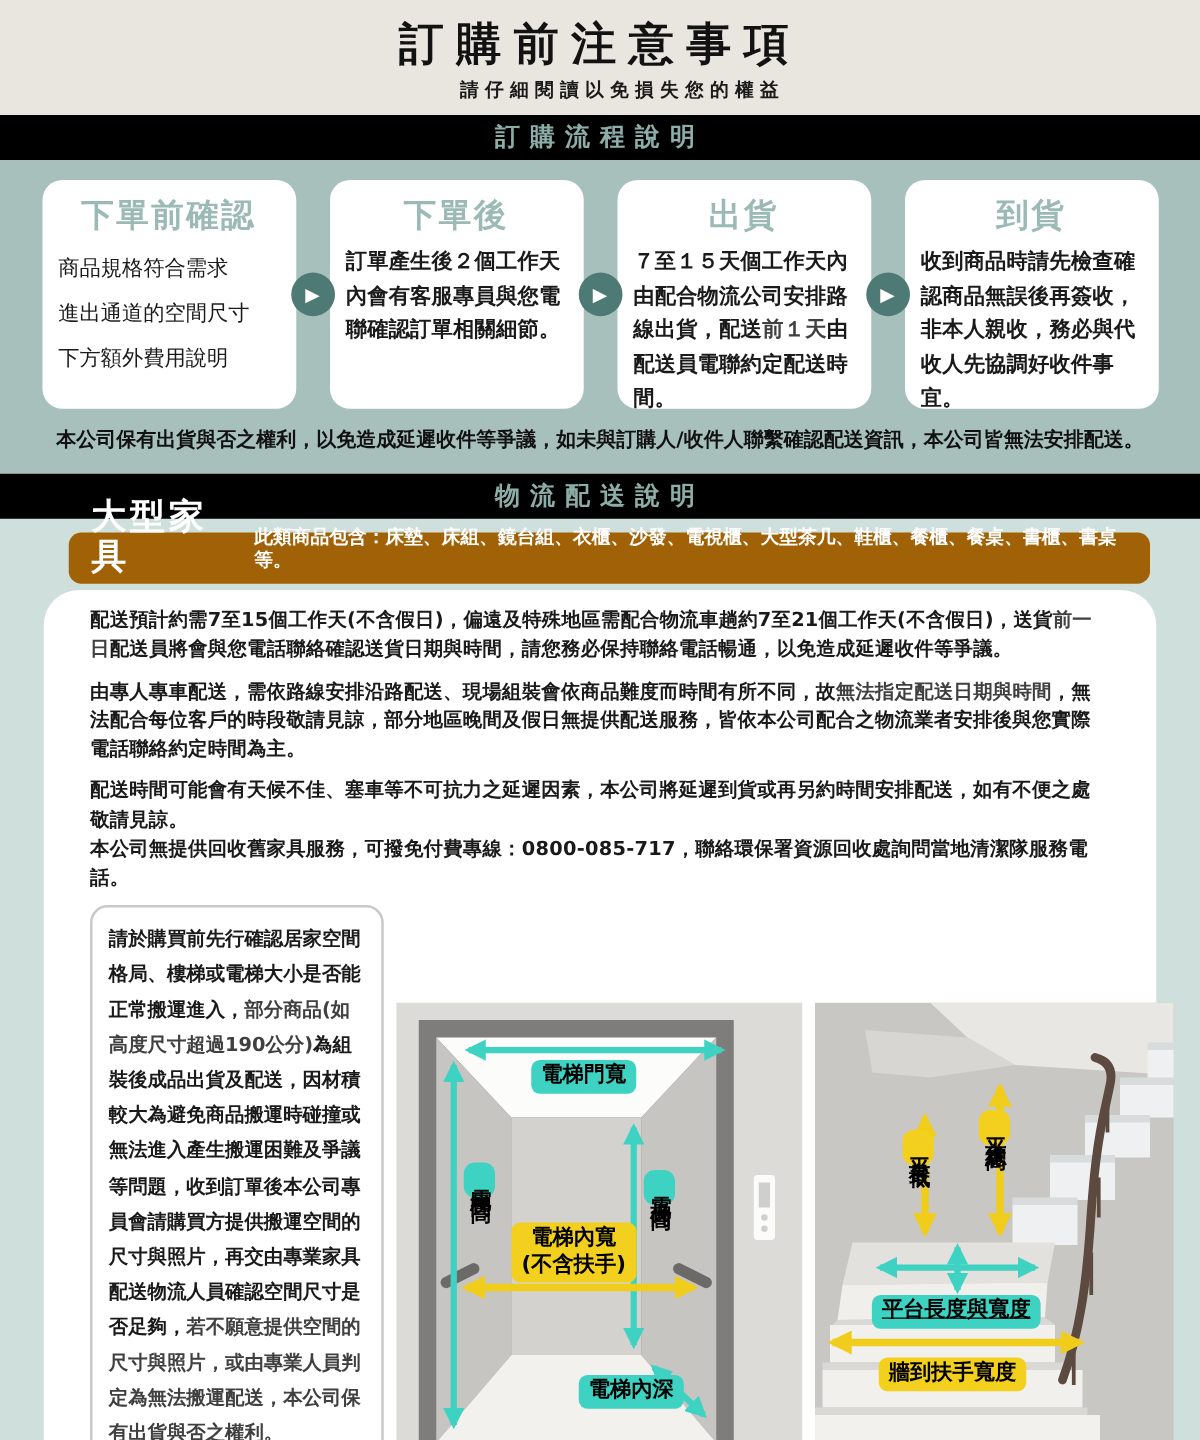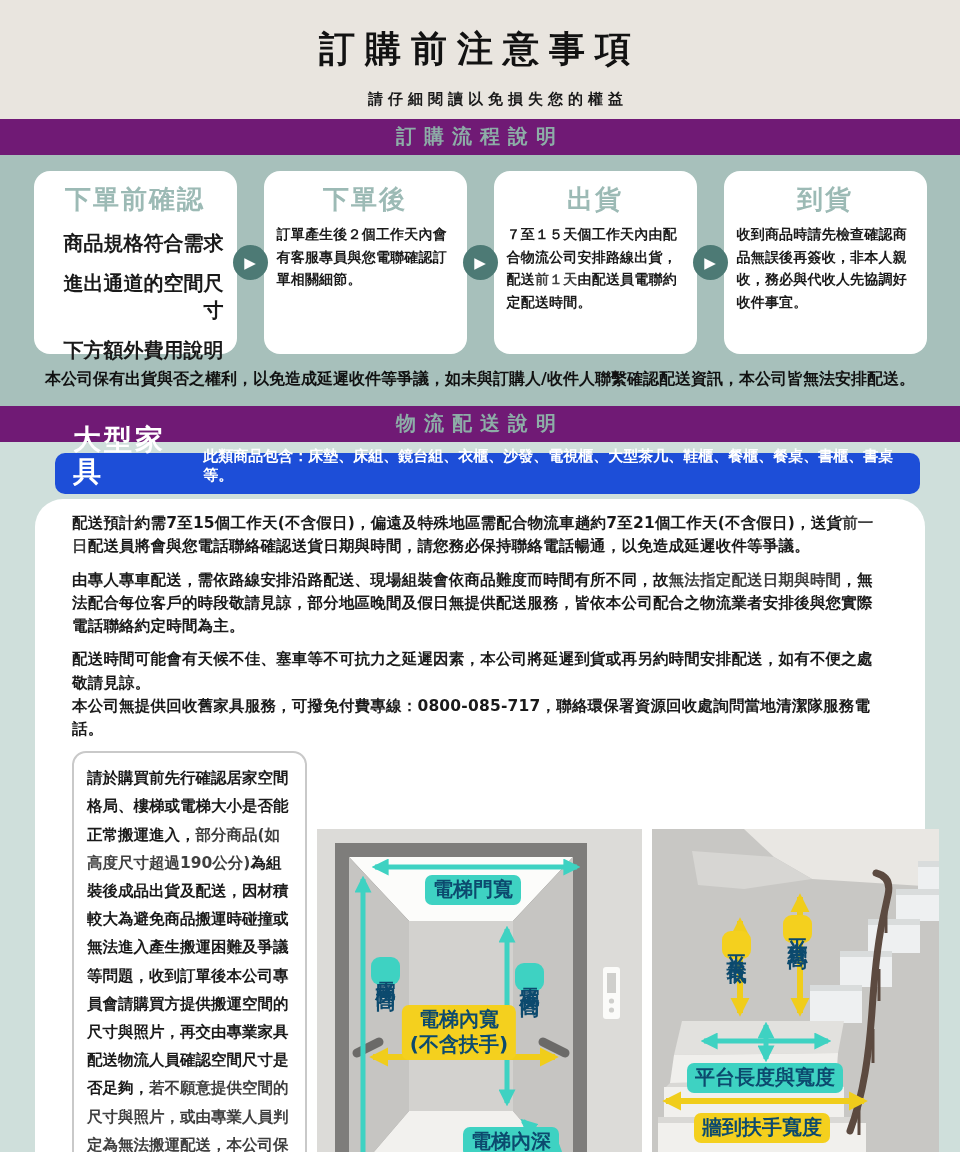--- a/index.html
+++ b/index.html
@@ -2,58 +2,58 @@
 <html><head>
 <meta charset="utf-8">
 <style>
   * { box-sizing: border-box; }
   html,body { margin:0; padding:0; }
   body { width:960px; font-family:"DejaVu Sans","Liberation Sans",sans-serif; color:#1a1a1a; }
   .page { width:960px; height:1152px; background:#cfdfdb; overflow:hidden; }
 
   
   .top-header { background:#e9e5df; text-align:center; padding:9px 0 10px; }
-  .top-header h1 { margin:16px; font-size:36px; font-weight:bold; letter-spacing:10px; color:#121212; }
+  .top-header h1 { margin:2px; font-size:36px; font-weight:bold; letter-spacing:10px; color:#121212; }
   .top-header .subtitle { margin-top:3px; font-size:15px; font-weight:bold; letter-spacing:5px;padding-left:36px; }
 
   
-  .band { background:#701a75; text-align:center; padding:4px 0 5px; }
+  .band { background:#000000; text-align:center; padding:4px 0 5px; }
   .band span { font-size:20px; font-weight:bold; letter-spacing:8px; color:#8dada7; }
 
   
   .process { background:#a7c0bb; padding:16px 0 2px; }
   .steps { display:flex; align-items:center; justify-content:center; padding:0 26px; }
   .step-box { width:203px; height:183px; background:#fff; border-radius:16px; padding:8px 13px 10px; flex:0 0 auto; }
   .step-title { text-align:center; color:#9cbab5; font-size:26px; font-weight:bold; letter-spacing:2px; margin:3px 0 6px; }
-  .step-lines div { text-align:right; font-size:20px; font-weight:bold; margin:13px 0; }
-  .step-body { font-size:14px; font-weight:bold; line-height:1.62; letter-spacing:0.2px; }
+  .step-lines div { text-align:left; font-size:17px; font-weight:normal; margin:13px 0; }
+  .step-body { font-size:17px; font-weight:bold; line-height:1.62; letter-spacing:0.2px; }
   .step-arrow { width:35px; height:35px; border-radius:50%; background:#4d7a75; color:#fff;
     display:flex; align-items:center; justify-content:center; margin:0 -4px; z-index:2; position:relative;
     font-size:15px; flex:0 0 auto; }
   .process-notice { text-align:center; font-size:16px; font-weight:bold; padding:15px 0 14px; color:#111; }
 
   
   .main { padding-top:11px; }
-  .cat-header { margin:0 40px 0 55px; background:#1d4ed8; border-radius:10px; height:41px;
+  .cat-header { margin:0 40px 0 55px; background:#a16207; border-radius:10px; height:41px;
     color:#fff; padding:0 18px 6px; display:flex; align-items:flex-end; gap:10px; }
   .cat-title { font-size:28px; font-weight:bold; letter-spacing:3px; line-height:1.15; }
   .cat-includes { font-size:15px; font-weight:bold; padding-bottom:3px; }
   .card { background:#fff; border-radius:28px; margin:5px 35px 0; padding:13px 37px 16px; }
   .card p { font-size:15.5px; font-weight:bold; line-height:1.5; margin:0 0 10px; letter-spacing:0.2px; }
   .red { color:#404040; }
 
   
   .diagram-row { display:flex; gap:10px; margin-top:4px;align-items:flex-end; }
   .note-box { width:235px; border:2px solid #c9c9c9; border-radius:14px; padding:11px 10px 10px 13px;
     font-size:15.5px; font-weight:bold; line-height:1.82; flex:0 0 auto; }
   .panel { position:relative; flex:0 0 auto; }
   .panel svg { position:absolute; inset:0; }
   .panel.elevator { width:325px; height:370px; }
   .panel.stairs   { width:287px; height:370px; }
-  .dlabel { position:absolute; font-size:20px; font-weight:bold; color:#0c4a6e;
+  .dlabel { position:absolute; font-size:17px; font-weight:bold; color:#000000;
     background:#3ed2c2; border-radius:7px; padding:2px 8px 3px; line-height:1.25; white-space:nowrap; }
   .dlabel.yellow { background:#f4d01e; }
   .dlabel.vert { writing-mode:vertical-rl; padding:8px 2px; letter-spacing:3px; border-radius:9px; }
   .dlabel.center { text-align:center; }
 </style>
 </head>
 <body>
 
 <div class="page">
 
@@ -192,21 +192,21 @@
             <line x1="207" y1="272" x2="207" y2="306" stroke="#5c4a40" stroke-width="3"></line>
             <path d="M 224,44 q 16,4 12,22 l -6,28 c -6,30 -8,58 -10,88 c -3,42 -8,82 -22,120" stroke="#5c4a40" stroke-width="7" fill="none" stroke-linecap="round"></path>
             <line x1="88" y1="92" x2="88" y2="184" stroke="#f0cd1b" stroke-width="6" marker-start="url(#mY)" marker-end="url(#mY)"></line>
             <line x1="148" y1="68" x2="148" y2="184" stroke="#f0cd1b" stroke-width="6" marker-start="url(#mY)" marker-end="url(#mY)"></line>
             <line x1="52" y1="212" x2="176" y2="212" stroke="#3ed2c2" stroke-width="5" marker-start="url(#mT)" marker-end="url(#mT)"></line>
             <line x1="114" y1="196" x2="114" y2="230" stroke="#3ed2c2" stroke-width="5" marker-start="url(#mT)" marker-end="url(#mT)"></line>
             <line x1="14" y1="272" x2="212" y2="272" stroke="#f0cd1b" stroke-width="6" marker-start="url(#mY)" marker-end="url(#mY)"></line>
           </svg>
           <div class="dlabel yellow vert" style="left:70px; top:102px;">平台最低</div>
           <div class="dlabel yellow vert" style="left:131px; top:86px;">平台總高</div>
-          <div class="dlabel" style="left:113px; top:234px; transform:translateX(-50%);">平台長度與寬度</div>
+          <div class="dlabel" style="left:113px; top:234px; transform:translateX(-50%);text-decoration:underline;">平台長度與寬度</div>
           <div class="dlabel yellow" style="left:110px; top:284px; transform:translateX(-50%);">牆到扶手寬度</div>
         </div>
 
       </div>
     </div>
 
     <div class="cat-header" style="margin-top:18px;">
       <span class="cat-title">小型家具</span>
 
     </div>

